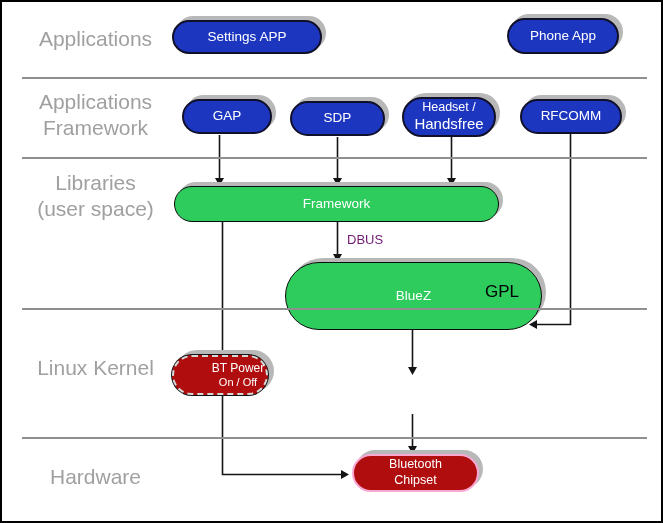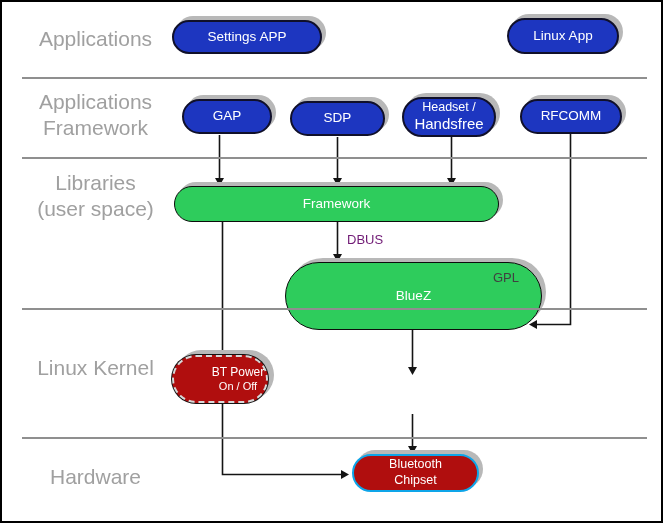--- a/index.html
+++ b/index.html
@@ -23,27 +23,27 @@
   }
   .pill.green {
     background:var(--green); border:1.5px solid #0c0c0c;
     box-shadow:4px -4px 0 var(--shadow_gray); font-size:13.5px;
   }
   .pill.red-dashed {
     background:var(--red); border:2px dashed #d8d8d8;
     box-shadow:0 0 0 1px #141414, 5px -4px 0 1px var(--shadow_gray);
   }
   .pill.red-solid {
-    background:var(--red); border:2px solid #0ea5e9;
+    background:var(--red); border:2px solid #f9a8d4;
     box-shadow:4px -4px 0 var(--shadow_gray);
   }
   .sub { font-size:15px; }
   .gpl-tag {
-    position:absolute; right:22px; top:8px; color:#404040;
-    font-size:13px; line-height:1;
+    position:absolute; right:22px; top:20px; color:#000000;
+    font-size:17px; line-height:1;
   }
   .divider {
     position:absolute; left:20px; width:625px; height:0; z-index:3;
     border-top:2px solid var(--divider_gray);
   }
   .layer-label {
     position:absolute; left:6px; width:175px; z-index:3;
     color:var(--label_gray); font-size:21px; line-height:26px; text-align:center;
   }
   .edge-label {
@@ -79,21 +79,21 @@
     <polygon class="arrow-head" points="410.5,373 406,365 415,365"></polygon>
 
     <path class="arrow-line" d="M410.5,412 L410.5,445"></path>
     <polygon class="arrow-head" points="410.5,452 406,444 415,444"></polygon>
   </svg>
 
   <div class="pill blue" style="left:170px; top:18px; width:150px; height:34px;">
     <span>Settings APP</span>
   </div>
   <div class="pill blue" style="left:505px; top:16px; width:112px; height:36px;">
-    <span>Linux App</span>
+    <span>Phone App</span>
   </div>
   <div class="pill blue" style="left:180px; top:97px; width:90px; height:35px;">
     <span>GAP</span>
   </div>
   <div class="pill blue" style="left:288px; top:99px; width:95px; height:35px;">
     <span>SDP</span>
   </div>
   <div class="pill blue" style="left:400px; top:95px; width:94px; height:40px; font-size:12.5px;">
     <span>Headset /</span>
     <span class="sub">Handsfree</span>
@@ -105,21 +105,21 @@
   <div class="pill green" style="left:172px; top:184px; width:325px; height:36px;">
     <span>Framework</span>
   </div>
   <div class="pill green" style="left:283px; top:260px; width:257px; height:68px;">
     <span>BlueZ</span>
     <span class="gpl-tag">GPL</span>
   </div>
 
   <span class="edge-label" style="left:345px; top:231px;">DBUS</span>
 
-  <div class="pill red-dashed" style="left:170px; top:353px; width:96px; height:48px; font-size:12px;padding-left:36px;">
+  <div class="pill red-dashed" style="left:170px; top:353px; width:96px; height:40px; font-size:12px;padding-left:36px;">
     <span>BT Power</span>
     <span style="font-size:11px;">On / Off</span>
   </div>
   <div class="pill red-solid" style="left:350px; top:452px; width:127px; height:38px; font-size:12.5px;">
     <span>Bluetooth</span>
     <span>Chipset</span>
   </div>
 
   <div class="divider" style="top:75px;"></div>
   <div class="divider" style="top:155px;"></div>

